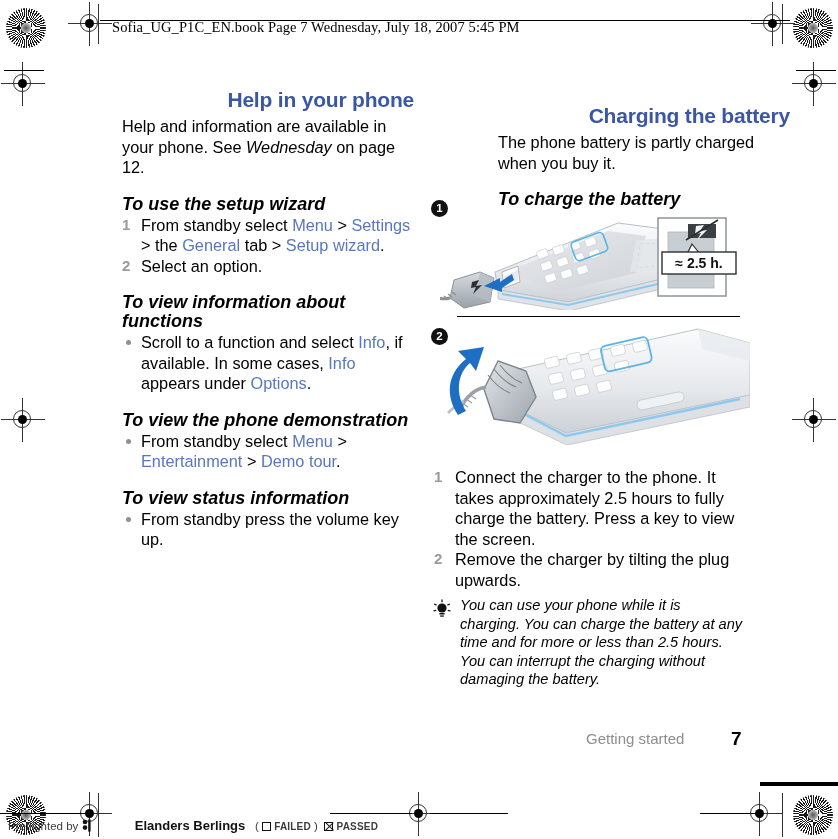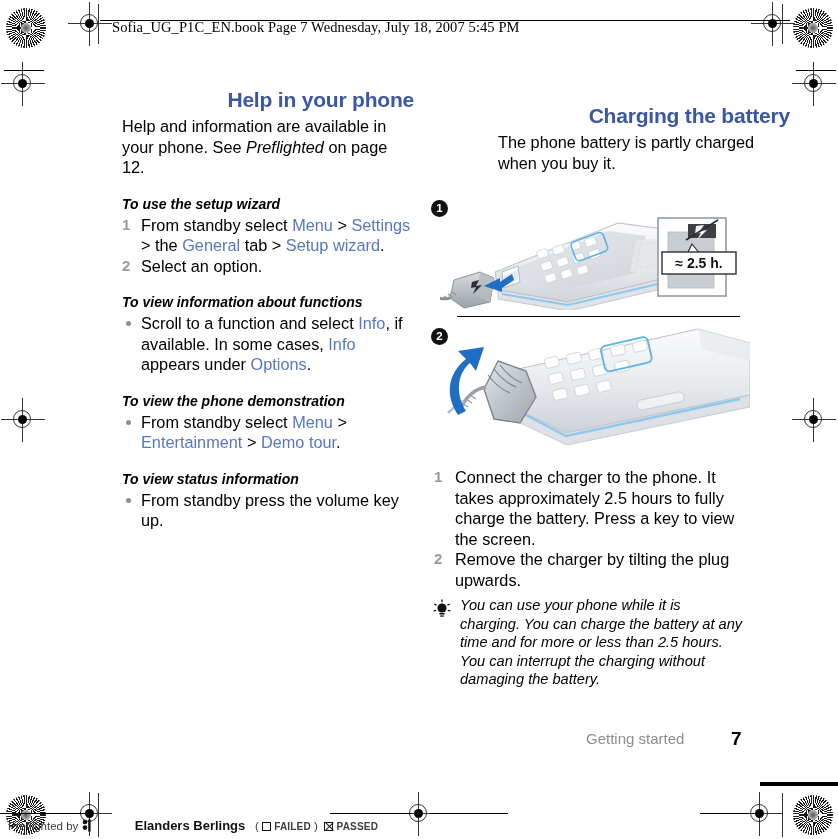--- a/index.html
+++ b/index.html
@@ -104,21 +104,21 @@
     letter-spacing: -0.2px;
     text-align: right;
   }
   p.body {
     font-size: 16.3px;
     line-height: 20.5px;
     margin: 0 0 0 0;
     color: #000;
   }
   .subhead {
-    font-size: 14px;
+    font-size: 18px;
     font-weight: bold;
     font-style: italic;
     margin: 17px 0 1px 0;
     line-height: 19px;
   }
   .lnk   { color: #5877c0; }
   .ital  { font-style: italic; }
 
   
   ol.steps, ul.bullets {
@@ -290,21 +290,21 @@
       <div class="dot"></div>
   </div>
   <div class="rule-h" style="left:4px; top:70px; width:40px; background:#000;"></div>
   <div class="rule-h" style="left:796px; top:70px; width:40px; background:#000;"></div>
 
   <div class="col-left">
 
     <h1 class="sect">Help in your phone</h1>
 
     <p class="body">
-      <span>Help and information are available in your phone. See </span><span class="ital">Preflighted</span><span> on page 12.</span>
+      <span>Help and information are available in your phone. See </span><span class="ital">Wednesday</span><span> on page 12.</span>
     </p>
 
     <div class="subhead">To use the setup wizard</div>
     <ol class="steps">
       <li>
         <span class="num">1</span>
         <span><span>From standby select </span><span class="lnk">Menu</span><span> &gt; </span><span class="lnk">Settings</span><span> &gt; the </span><span class="lnk">General</span><span> tab &gt; </span><span class="lnk">Setup wizard</span><span>.</span></span>
       </li>
       <li>
         <span class="num">2</span>
@@ -333,20 +333,21 @@
       <li>
         <span class="bul"></span>
         <span>From standby press the volume key up.</span>
       </li>
     </ul>
   </div>
 
   <div class="col-right">
     <h1 class="sect">Charging the battery</h1>
     <p class="body">The phone battery is partly charged when you buy it.</p>
+    <div class="subhead">To charge the battery</div>
   </div>
 
   <div class="step-badge" style="left:431px; top:200px;">1</div>
 
   <svg style="position:absolute; left:440px; top:210px;" width="310" height="100" viewBox="0 0 310 100">
     <defs>
       <linearGradient id="bodyG" x1="0" y1="0" x2="0" y2="1">
         <stop offset="0%" stop-color="#fbfbfc"></stop>
         <stop offset="55%" stop-color="#e9ebee"></stop>
         <stop offset="100%" stop-color="#cfd4d9"></stop>

